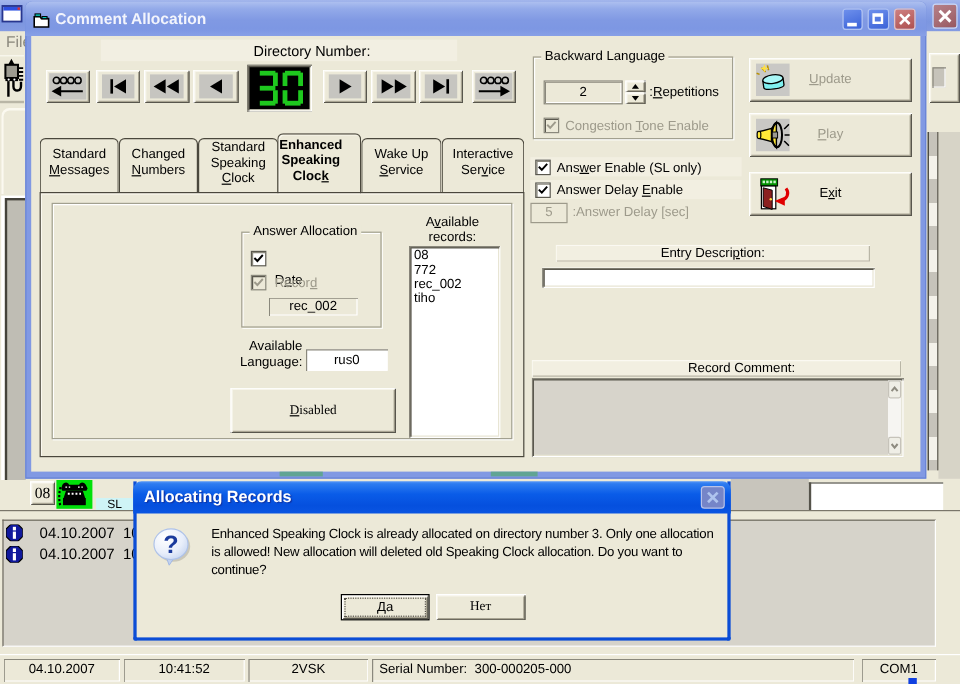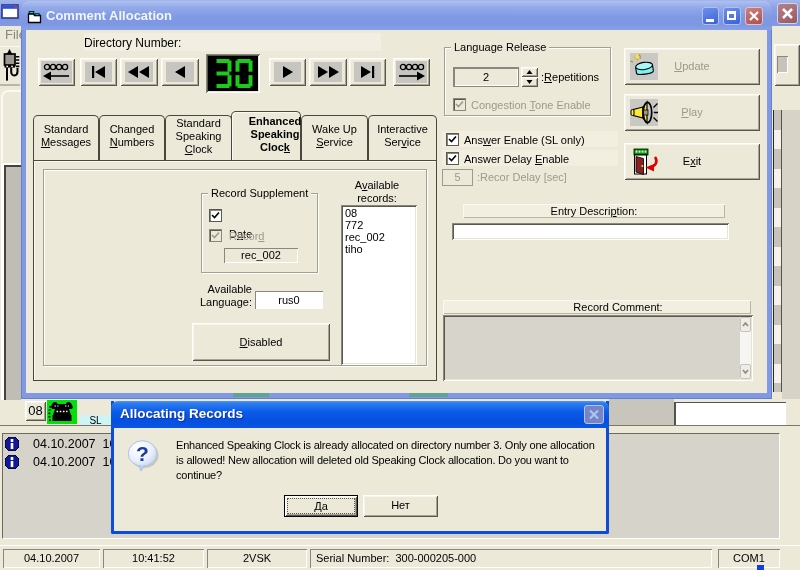--- a/index.html
+++ b/index.html
@@ -1,19 +1,19 @@
 <!DOCTYPE html>
 <html><head>
 <meta charset="utf-8">
 <style>
 * { margin:0; padding:0; box-sizing:border-box; }
 html,body { width:800px; height:570px; }
 body { position:relative; font-family:"Liberation Sans",sans-serif; background:#ECE9D8; overflow:hidden; font-size:11px; color:#000; }
 .abs { position:absolute; }
-.raised { background:#ECE9D8; box-shadow: inset 1px 1px 0 #FFFFFF, inset -1px -1px 0 #58564D, inset 2px 2px 0 #F7F5EB, inset -2px -2px 0 #A9A593; }
+.raised { background:#ECE9D8; box-shadow: inset 1px 1px 0 #FFFFFF, inset -1px -1px 0 #58564D, inset 2px 2px 0 #F7F5EB, inset -2px -2px 0 #A9A593; font-family: Liberation Serif, serif; }
 .sunken { box-shadow: inset 1px 1px 0 #8A887C, inset -1px -1px 0 #FFFFFF, inset 2px 2px 0 #5A584E, inset -2px -2px 0 #E8E5D4; }
 .sunken1 { box-shadow: inset 1px 1px 0 #8A887C, inset -1px -1px 0 #FFFFFF; }
 .etched { border:1px solid #A2A08F; box-shadow: inset 1px 1px 0 #FFFFFF, 1px 1px 0 #FFFFFF; }
 .lbl { position:absolute; font-size:11px; line-height:13px; white-space:nowrap; }
 .gray { color:#9D9A8B; }
 .ctr { text-align:center; }
 </style>
 </head>
 <body>
 
@@ -109,21 +109,21 @@
 <div class="abs" style="left:723px;top:7px;width:18px;height:18px;border-radius:3px;background:linear-gradient(160deg,#6E90EC,#3A62D8);border:1px solid #AFC2F2;"></div>
 <div class="abs" style="left:727px;top:11px;width:9px;height:9px;border:2px solid #fff;border-top-width:3px;"></div>
 <div class="abs" style="left:745px;top:7px;width:18px;height:18px;border-radius:3px;background:linear-gradient(160deg,#CE8080,#AE5050);border:1px solid #E6C2C2;"></div>
 <svg class="abs" style="left:745px;top:7px" width="18" height="18">
     <path d="M5 5 L13 13 M13 5 L5 13" stroke="#fff" stroke-width="2.2"></path>
   </svg>
 
 <div class="abs" style="left:26px;top:30px;width:741px;height:363px;background:#ECE9D8;"></div>
 
 <div class="abs" style="left:84px;top:33px;width:297px;height:18px;background:#F2EFE2;"></div>
-<div class="lbl" style="left:84px;top:37px;width:320px;font-size:12px;">Directory Number:</div>
+<div class="lbl" style="left:100px;top:37px;width:320px;text-align:center;font-size:12px;">Directory Number:</div>
 
 <div class="abs raised" style="left:38px;top:58px;width:37px;height:28px;"></div>
 <div class="abs" style="left:41px;top:61px;width:31px;height:22px;background:#C6C5C0;"></div>
 <svg class="abs" style="left:41px;top:61px" width="31" height="22" viewBox="0 0 31 22">
   <g fill="none" stroke="#000" stroke-width="1.3">
     <circle cx="6" cy="6" r="2.6"></circle>
       <circle cx="12" cy="6" r="2.6"></circle>
       <circle cx="18" cy="6" r="2.6"></circle>
       <circle cx="24" cy="6" r="2.6"></circle>
   </g>
@@ -208,28 +208,28 @@
 <div class="abs" style="left:99px;top:115px;width:66px;height:46px;border:1px solid #4A473C;border-bottom:none;border-radius:5px 5px 0 0;background:#ECE9D8;"></div>
 <div class="lbl ctr" style="left:99px;top:123px;width:66px;">Changed<br><u>N</u>umbers</div>
 <div class="abs" style="left:165px;top:115px;width:67px;height:46px;border:1px solid #4A473C;border-bottom:none;border-radius:5px 5px 0 0;background:#ECE9D8;"></div>
 <div class="lbl ctr" style="left:165px;top:117px;width:67px;">Standard<br>Speaking<br><u>C</u>lock</div>
 <div class="abs" style="left:301px;top:115px;width:67px;height:46px;border:1px solid #4A473C;border-bottom:none;border-radius:5px 5px 0 0;background:#ECE9D8;"></div>
 <div class="lbl ctr" style="left:301px;top:123px;width:67px;">Wake Up<br><u>S</u>ervice</div>
 <div class="abs" style="left:368px;top:115px;width:69px;height:46px;border:1px solid #4A473C;border-bottom:none;border-radius:5px 5px 0 0;background:#ECE9D8;"></div>
 <div class="lbl ctr" style="left:368px;top:123px;width:69px;">Interactive<br>Ser<u>v</u>ice</div>
 
 <div class="abs" style="left:231px;top:111px;width:70px;height:51px;border:1px solid #4A473C;border-bottom:none;border-radius:5px 5px 0 0;background:#ECE9D8;box-shadow:inset 1px 1px 0 #FBF9F0;"></div>
-<div class="lbl ctr" style="left:231px;top:115px;width:88px;font-weight:bold;">Enhanced<br>Speaking<br>Cloc<u>k</u></div>
+<div class="lbl ctr" style="left:215px;top:115px;width:88px;font-weight:bold;">Enhanced<br>Speaking<br>Cloc<u>k</u></div>
 
 <div class="abs" style="left:33px;top:160px;width:404px;height:221px;border:1px solid #4A473C;box-shadow:inset 1px 1px 0 #FBF9F0;"></div>
 
 <div class="abs etched" style="left:43px;top:169px;width:384px;height:197px;"></div>
 
 <div class="abs etched" style="left:201px;top:193px;width:117px;height:80px;"></div>
-<div class="lbl" style="left:208px;top:187px;background:#ECE9D8;padding:0 3px;">Record Supplement</div>
+<div class="lbl" style="left:208px;top:187px;background:#ECE9D8;padding:0 3px;">Answer Allocation</div>
 
 <div class="abs sunken1" style="left:209px;top:209px;width:13px;height:13px;background:#fff;border:1px solid #5A584E;"></div>
 <svg class="abs" style="left:210px;top:210px" width="11" height="11">
     <path d="M2 5 L4.5 7.5 L9 2.5" stroke="#000" stroke-width="1.6" fill="none"></path>
   </svg>
 <div class="lbl" style="left:229px;top:228px;">D<u>a</u>te</div>
 
 <div class="abs" style="left:209px;top:229px;width:13px;height:13px;background:#ECE9D8;border:1px solid #8A887C;box-shadow:inset 1px 1px 0 #5A584E;"></div>
 <svg class="abs" style="left:210px;top:230px" width="11" height="11">
     <path d="M2 5 L4.5 7.5 L9 2.5" stroke="#9D9A8B" stroke-width="1.6" fill="none"></path>
@@ -241,21 +241,21 @@
 <div class="lbl" style="left:176px;top:283px;width:76px;text-align:right;">Available<br>Language:</div>
 <div class="abs sunken1" style="left:255px;top:291px;width:68px;height:18px;background:#fff;text-align:center;line-height:18px;font-size:11px;">rus0</div>
 
 <div class="abs raised" style="left:192px;top:323px;width:138px;height:38px;text-align:center;line-height:38px;font-size:11px;"><u>D</u>isabled</div>
 
 <div class="lbl ctr" style="left:337px;top:179px;width:80px;">A<u>v</u>ailable<br>records:</div>
 <div class="abs sunken" style="left:341px;top:205px;width:76px;height:160px;background:#fff;"></div>
 <div class="lbl" style="left:345px;top:207px;line-height:12px;">08<br>772<br>rec_002<br>tiho</div>
 
 <div class="abs etched" style="left:444px;top:47px;width:167px;height:69px;"></div>
-<div class="lbl" style="left:451px;top:41px;background:#ECE9D8;padding:0 3px;">Language Release</div>
+<div class="lbl" style="left:451px;top:41px;background:#ECE9D8;padding:0 3px;">Backward Language</div>
 <div class="abs sunken1" style="left:453px;top:67px;width:66px;height:20px;background:#ECE9D8;border:1px solid #8A887C;text-align:center;line-height:18px;">2</div>
 <div class="abs raised" style="left:521px;top:67px;width:17px;height:10px;"></div>
 <svg class="abs" style="left:521px;top:67px" width="17" height="10">
     <polygon points="8.5,3 11.5,7 5.5,7" fill="#000"></polygon>
   </svg>
 <div class="abs raised" style="left:521px;top:77px;width:17px;height:10px;"></div>
 <svg class="abs" style="left:521px;top:77px" width="17" height="10">
     <polygon points="8.5,7 11.5,3 5.5,3" fill="#000"></polygon>
   </svg>
 <div class="lbl" style="left:541px;top:71px;">:<u>R</u>epetitions</div>
@@ -272,21 +272,21 @@
   </svg>
 <div class="lbl" style="left:464px;top:134px;">Ans<u>w</u>er Enable (SL only)</div>
 <div class="abs" style="left:442px;top:150px;width:176px;height:16px;background:#F2EFE1;"></div>
 <div class="abs sunken1" style="left:446px;top:152px;width:13px;height:13px;background:#fff;border:1px solid #5A584E;"></div>
 <svg class="abs" style="left:447px;top:153px" width="11" height="11">
     <path d="M2 5 L4.5 7.5 L9 2.5" stroke="#000" stroke-width="1.6" fill="none"></path>
   </svg>
 <div class="lbl" style="left:464px;top:153px;">Answer Delay <u>E</u>nable</div>
 
 <div class="abs" style="left:442px;top:169px;width:31px;height:17px;background:#ECE9D8;border:1px solid #9D9A8B;text-align:center;line-height:15px;color:#9D9A8B;">5</div>
-<div class="lbl gray" style="left:477px;top:171px;">:Recor Delay [sec]</div>
+<div class="lbl gray" style="left:477px;top:171px;">:Answer Delay [sec]</div>
 
 <div class="abs" style="left:463px;top:204px;width:262px;height:14px;background:#F2EFE1;box-shadow:inset 1px 1px 0 #FBF9F2, inset -1px -1px 0 #B9B6A6;"></div>
 <div class="lbl" style="left:463px;top:205px;width:262px;text-align:center;">Entry Descri<u>p</u>tion:</div>
 <div class="abs sunken" style="left:452px;top:223px;width:277px;height:17px;background:#fff;"></div>
 
 <div class="abs" style="left:443px;top:300px;width:308px;height:14px;background:#F2EFE1;box-shadow:inset 1px 1px 0 #FBF9F2, inset -1px -1px 0 #B9B6A6;"></div>
 <div class="lbl" style="left:422px;top:301px;width:368px;text-align:center;padding-left:24px;">Record Comment:</div>
 <div class="abs sunken" style="left:443px;top:315px;width:310px;height:66px;background:#D7D4CB;"></div>
 <div class="abs" style="left:740px;top:317px;width:11px;height:62px;background:#F6F5F2;"></div>
 <div class="abs" style="left:740px;top:317px;width:11px;height:15px;background:#EFEEE6;border:1px solid #C6C3BA;border-radius:2px;"></div>

